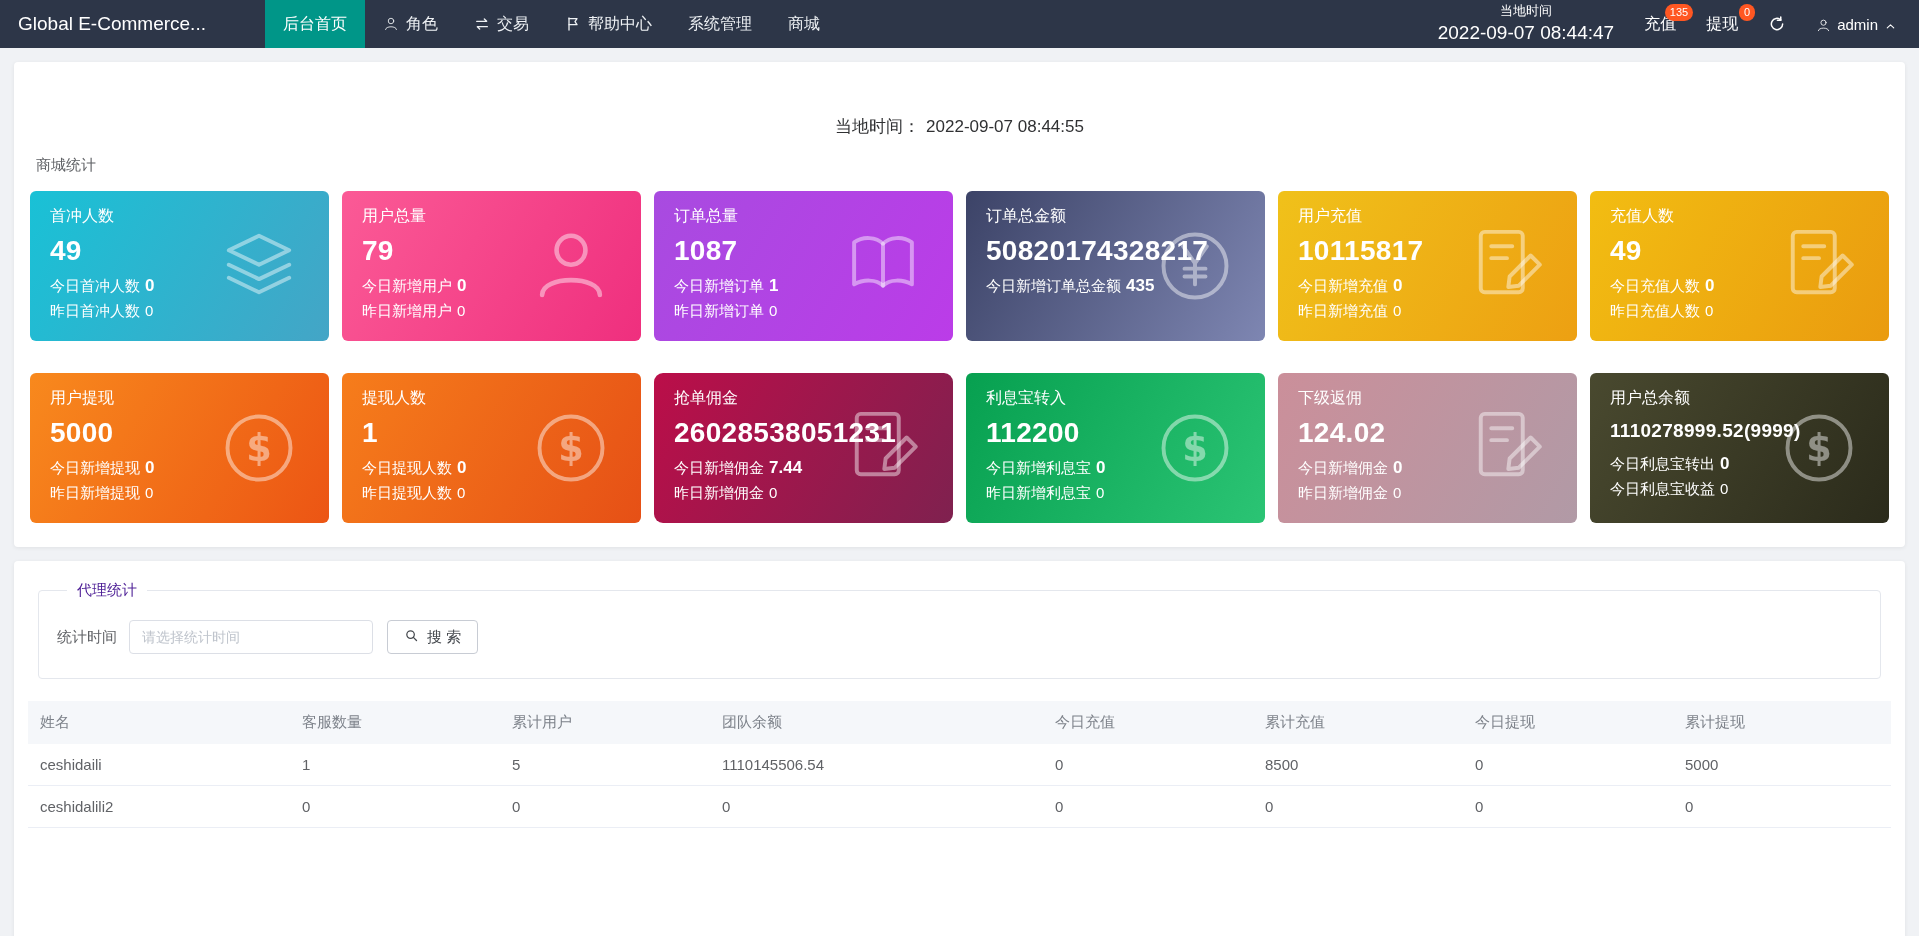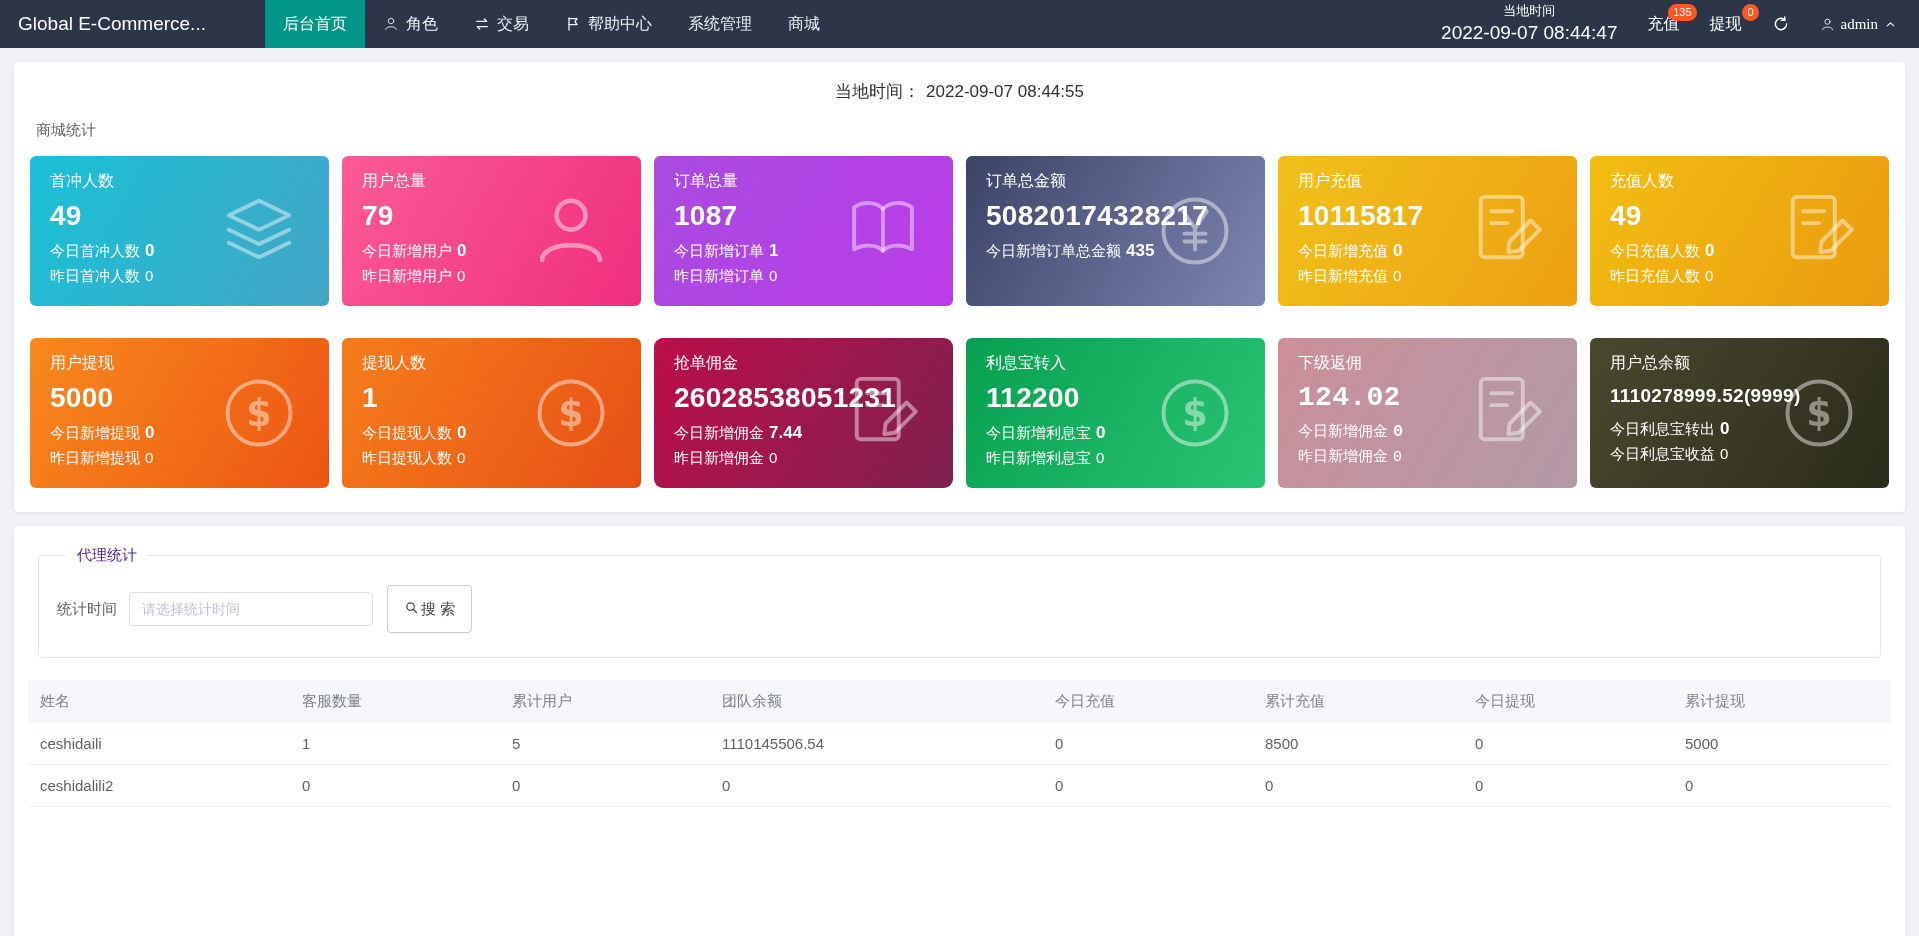--- a/index.html
+++ b/index.html
@@ -31,31 +31,31 @@
   .time-block .t1 { font-size: 13px; }
   .time-block .t2 { font-size: 19px; }
   .badge-item { position: relative; font-size: 16px; cursor: pointer; }
   .badge {
     position: absolute; top: -10px; right: -17px;
     color: #fff; font-size: 11px; line-height: 1;
     padding: 3px 5px; border-radius: 9px; min-width: 16px; text-align: center;
   }
   .icon-btn { cursor: pointer; display: flex; }
   .icon-btn svg { width: 18px; height: 18px; }
-  .admin { display: flex; align-items: center; gap: 6px; font-size: 15px; cursor: pointer; font-family: Liberation Serif, serif; }
+  .admin { display: flex; align-items: flex-end; gap: 6px; font-size: 15px; cursor: pointer; }
   .admin .admin-ic svg { width: 15px; height: 15px; display: block; }
   .admin .admin-caret svg { width: 13px; height: 13px; display: block; }
 
   
   .panel {
     background: #fff; margin: 14px; border-radius: 4px;
     box-shadow: 0 1px 4px rgba(0,0,0,0.07);
   }
   .panel1 { padding: 18px 16px 24px; }
-  .clock-row { text-align: center; font-size: 17px; color: #303133; }
+  .clock-row { text-align: center; font-size: 17px; color: #303133; margin-top: 35px; }
   .clock-row .clock-value { margin-left: 6px; }
   .section-label { font-size: 15px; color: #606266; margin: 18px 0 16px 6px; }
 
   
   .stats-grid { display: grid; grid-template-columns: repeat(6, 1fr); gap: 32px 13px; }
   .stat-card {
     position: relative; height: 150px; border-radius: 6px;
     padding: 15px 20px; color: #fff; overflow: hidden;
   }
   .sc-title { font-size: 16px; margin-bottom: 8px; }
@@ -76,21 +76,21 @@
   legend { font-size: 15px; color: #4c1d95; padding: 0 10px; margin-left: 10px; }
   .search-row { display: flex; align-items: center; margin-top: 10px; }
   .search-label { font-size: 15px; color: #606266; margin-right: 12px; }
   .search-input {
     width: 244px; height: 34px; border: 1px solid #dcdfe6; border-radius: 4px;
     padding: 0 12px; font-size: 14px; color: #606266; outline: none;
     font-family: inherit;
   }
   .search-input::placeholder { color: #bfc4cc; }
   .search-btn {
-    margin-left: 14px; height: 48px; display: inline-flex; align-items: center; gap: 2px;
+    margin-left: 14px; height: 34px; display: inline-flex; align-items: center; gap: 8px;
     padding: 0 16px; border: 1px solid #c8ccd4; border-radius: 4px; background: #fff;
     font-size: 15px; color: #45494e; cursor: pointer; font-family: inherit;
   }
   .search-btn svg { width: 15px; height: 15px; }
 
   
   .agent-table { width: 100%; border-collapse: collapse; margin-top: 22px; font-size: 15px; table-layout: fixed; }
   .agent-table th {
     background: #f5f7fa; color: #7d828a; font-weight: 400;
     text-align: left; padding: 12px;
@@ -298,21 +298,21 @@
         <div class="sc-value">112200</div>
         <div class="sc-line"><span>今日新增利息宝</span><b>0</b></div>
         <div class="sc-line sub"><span>昨日新增利息宝</span><b>0</b></div>
         <span class="sc-icon">
           <svg viewBox="0 0 64 64" fill="none" stroke="currentColor" stroke-width="3">
             <circle cx="32" cy="32" r="24"></circle>
             <text x="32" y="42" text-anchor="middle" font-size="28" font-weight="bold" fill="currentColor" stroke="none" font-family="DejaVu Sans, sans-serif">$</text>
           </svg>
         </span>
       </div>
-      <div class="stat-card" style="background: linear-gradient(120deg, rgb(203, 143, 154), rgb(177, 154, 166)); font-family: Liberation Mono, monospace;">
+      <div class="stat-card" style="background: linear-gradient(120deg, rgb(203, 143, 154), rgb(177, 154, 166));">
         <div class="sc-title">下级返佣</div>
         <div class="sc-value">124.02</div>
         <div class="sc-line"><span>今日新增佣金</span><b>0</b></div>
         <div class="sc-line sub"><span>昨日新增佣金</span><b>0</b></div>
         <span class="sc-icon">
           <svg viewBox="0 0 64 64" fill="none" stroke="currentColor" stroke-width="3" stroke-linejoin="round" stroke-linecap="round">
             <rect x="12" y="6" width="32" height="46" rx="3"></rect>
             <path d="M20 17 L36 17 M20 26 L32 26"></path>
             <path d="M34 40 L50 24 L57 31 L41 47 L33 48 Z"></path>
           </svg>

